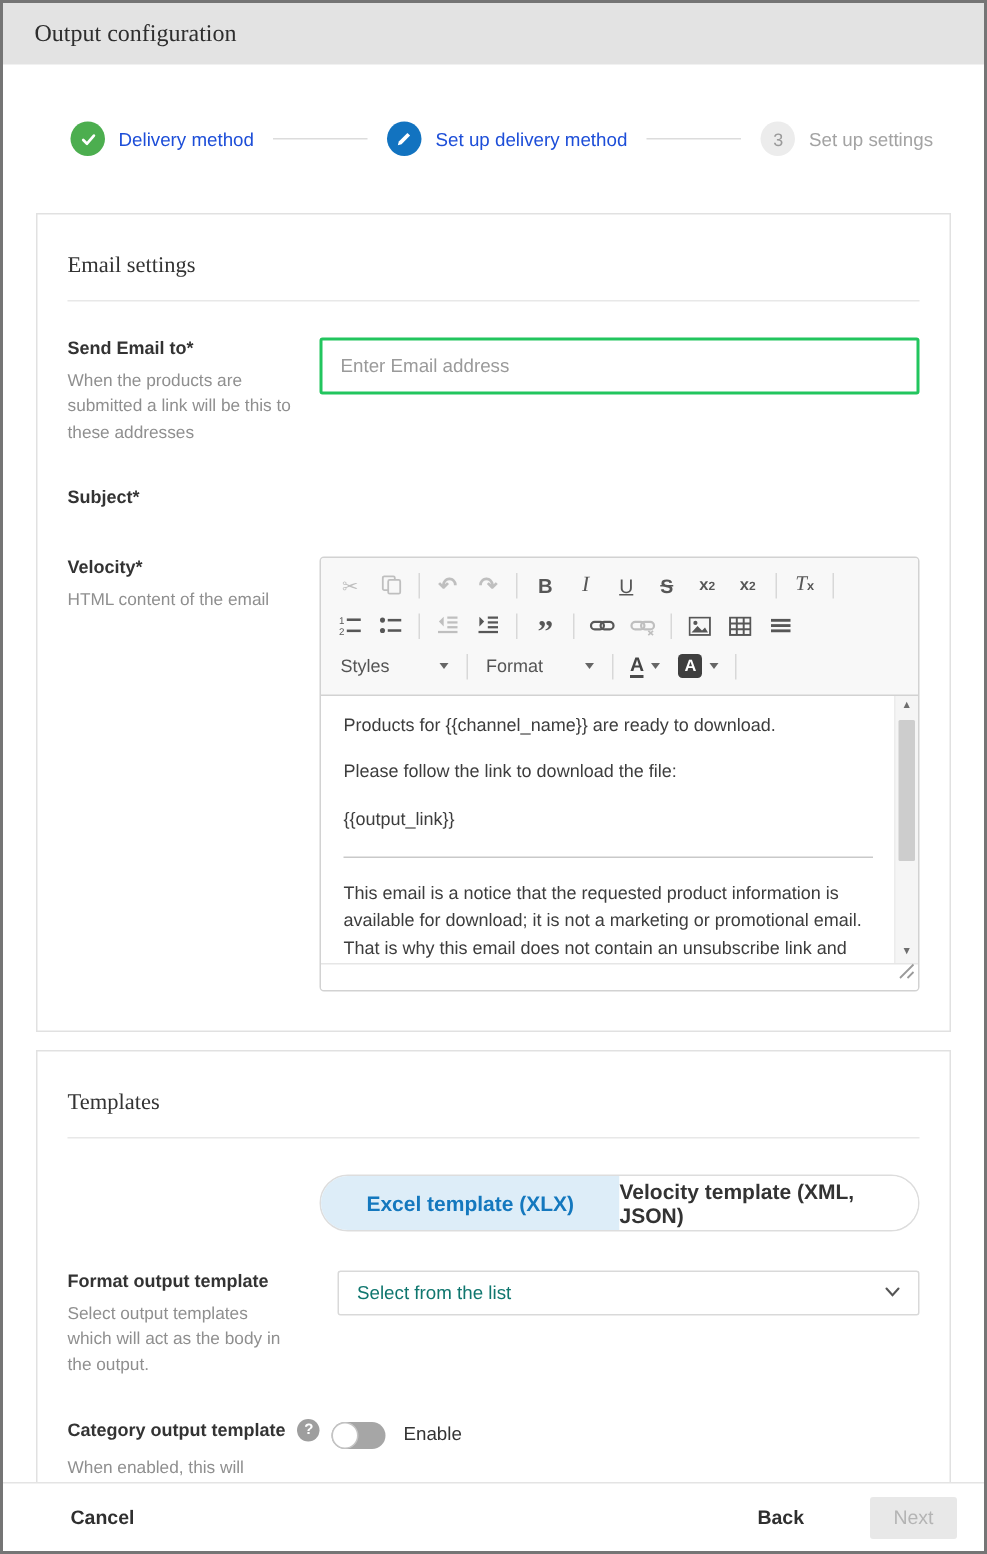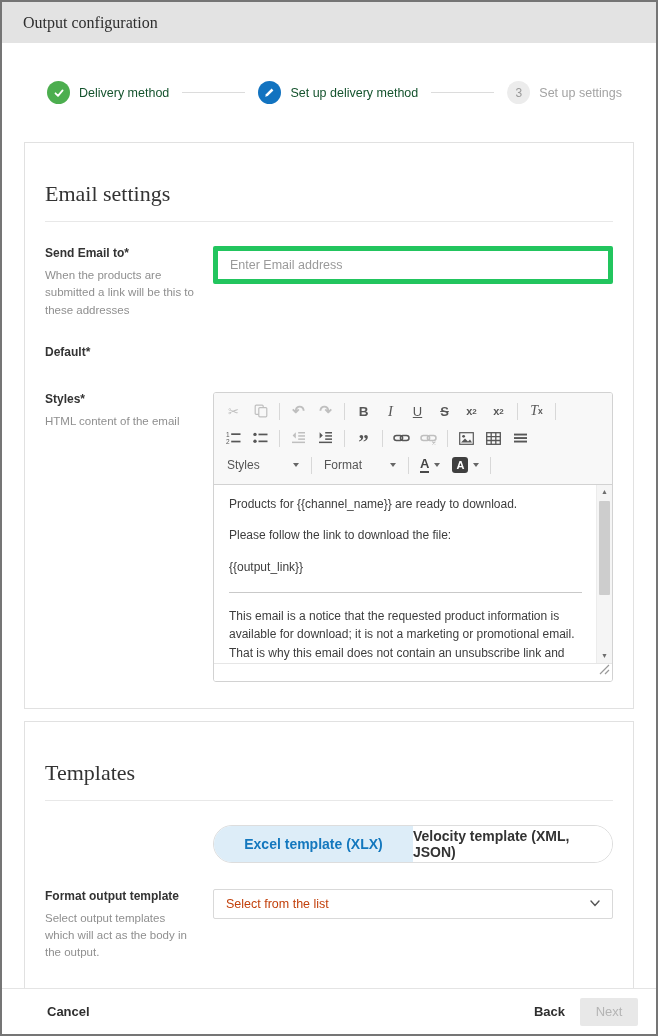--- a/index.html
+++ b/index.html
@@ -13,40 +13,40 @@
   .titlebar .title { font-family:"Liberation Serif", serif; font-size:16px; color:#2e2e2e; }
 
   
   .stepper { display:flex; align-items:center; margin:38px 34px 0 45px; }
   .step { display:flex; align-items:center; gap:9px; }
   .step-circle { width:23px; height:23px; border-radius:50%; display:flex; align-items:center;
                  justify-content:center; flex:none; }
   .step-complete .step-circle { background:var(--green,#4cae4f); }
   .step-current  .step-circle { background:var(--blue,#1273c0); }
   .step-upcoming .step-circle { background:#ececec; color:#9a9a9a; font-size:12px; }
-  .step-label { font-size:12.5px; color:#14532d; white-space:nowrap; }
+  .step-label { font-size:12.5px; color:#1d4ed8; white-space:nowrap; }
   .step-upcoming .step-label { color:#a3a3a3; }
   .connector { flex:1; height:1px; background:#dcdcdc; margin:0 13px; }
 
   
   .card { margin:0 22px; border:1px solid #e1e1e1; padding:20px 20px 26px 20px; background:#fff; box-sizing:border-box; }
   .card-email { margin-top:38px; }
   .card-templates { margin-top:12px; padding-bottom:38px; }
-  .card-heading { font-family:"Liberation Serif", serif; font-size:22px; color:#333; font-weight:normal; margin-top:18px; }
+  .card-heading { font-family:"Liberation Serif", serif; font-size:15px; color:#333; font-weight:normal; margin-top:6px; }
   .card-divider { border:none; border-top:1px solid #e8e8e8; margin:14px 0 24px 0; }
 
   .form-row { display:flex; margin-bottom:26px; }
   .form-row:last-child { margin-bottom:0; }
   .label-col { width:168px; flex:none; padding-right:18px; box-sizing:border-box; }
   .field-col { flex:1; min-width:0; }
   .field-label { font-size:12px; font-weight:bold; color:#333; margin-bottom:7px;
                  display:flex; align-items:center; gap:5px; white-space:nowrap; }
   .field-help { font-size:11.5px; color:#8f8f8f; line-height:1.5; }
 
-  .text-input { width:100%; box-sizing:border-box; border:5px solid #22c55e; border-radius:2px;
+  .text-input { width:100%; box-sizing:border-box; border:2px solid #22c55e; border-radius:2px;
                 font-family:inherit; font-size:12.5px; color:#333; padding:0 12px; outline:none; background:#fff; }
   .text-input::placeholder { color:#9a9a9a; }
   .input-tall  { height:38px; }
   .input-short { height:26px; }
 
   
   .editor { border:1px solid #d2d2d2; border-radius:3px; overflow:hidden; background:#fff; }
   .editor-toolbar { background:#f8f8f8; border-bottom:1px solid #d2d2d2; padding:5px 6px; }
   .tb-row { display:flex; align-items:center; height:27px; }
   .tb-btn { min-width:25px; height:23px; display:inline-flex; align-items:center; justify-content:center;
@@ -91,37 +91,37 @@
   .editor-footer { position:relative; height:17px; background:#fff; border-top:1px solid #e6e6e6; }
   .resize-grip { position:absolute; right:2px; bottom:2px; }
 
   
   .tabs { display:flex; border:1px solid #ddd; border-radius:20px; overflow:hidden; height:38px; box-sizing:border-box; }
   .tab { flex:1; display:flex; align-items:center; justify-content:center; font-size:14px; font-weight:bold;
          color:#333; background:#fff; }
   .tab.active { background:var(--tab-bg,#ddedf8); color:var(--accent,#1478be); }
 
   .select-box { height:28px; border:1px solid #d9d9d9; border-radius:2px; display:flex; align-items:center;
-                justify-content:space-between; padding:0 12px; font-size:12.5px; color:#c2410c; background:#fff; }
+                justify-content:space-between; padding:0 12px; font-size:12.5px; color:#0f766e; background:#fff;margin-left:12px; }
 
   .help-circle { width:15px; height:15px; border-radius:50%; background:#9e9e9e; color:#fff; font-size:10px;
                  font-weight:bold; display:inline-flex; align-items:center; justify-content:center; flex:none; margin-left:3px; }
 
   .row-category .field-col { display:flex; align-items:flex-start; gap:12px; padding-top:2px; padding-left:8px; }
   .switch { width:36px; height:18px; border-radius:9px; background:#a6a6a6; position:relative; flex:none; }
   .switch .knob { position:absolute; left:0; top:0; width:18px; height:18px; border-radius:50%;
                   background:#fff; border:1px solid #c4c4c4; box-sizing:border-box; }
   .toggle-label { font-size:12.5px; color:#333; padding-top:1px; }
   .row-category .field-help { margin-top:10px; max-width:150px; }
 
   
   .footer { position:absolute; left:0; right:0; bottom:0; height:46px; border-top:1px solid #e4e4e4;
             display:flex; align-items:center; padding:0 18px 0 45px; box-sizing:border-box; background:#fff;justify-content:center; }
   .link-btn { font-size:13px; font-weight:bold; color:#2f2f2f; background:none; border:none; font-family:inherit; }
-  .footer-right { margin-left:auto; display:flex; align-items:center; gap:15px; }
+  .footer-right { margin-left:auto; display:flex; align-items:center; gap:44px; }
   .next-btn { width:58px; height:28px; background:#e8e8e8; color:#b4b4b4; border:none; font-size:13px;
               font-family:inherit; border-radius:2px; }
 </style>
 </head>
 <body>
 
 <div class="frame">
 
   <div class="titlebar">
     <span class="title">Output configuration</span>
@@ -161,27 +161,27 @@
         <div class="field-label">Send Email to*</div>
         <div class="field-help">When the products are submitted a link will be this to these addresses</div>
       </div>
       <div class="field-col">
         <input class="text-input input-tall" type="text" placeholder="Enter Email address" style="">
       </div>
     </div>
 
     <div class="form-row">
       <div class="label-col">
-        <div class="field-label">Default*</div>
-      </div>
-    </div>
-
-    <div class="form-row">
-      <div class="label-col">
-        <div class="field-label">Styles*</div>
+        <div class="field-label">Subject*</div>
+      </div>
+    </div>
+
+    <div class="form-row">
+      <div class="label-col">
+        <div class="field-label">Velocity*</div>
         <div class="field-help">HTML content of the email</div>
       </div>
       <div class="field-col">
         <div class="editor">
           <div class="editor-toolbar">
             <div class="tb-row tb-row-auto">
                 <span class="tb-btn disabled">✂</span>
                 <span class="tb-btn disabled">
                   <svg width="14" height="14" viewBox="0 0 14 14">
                     <rect x="1.2" y="1.2" width="8" height="9.2" rx="1" fill="none" stroke="currentColor" stroke-width="1.2"></rect>

